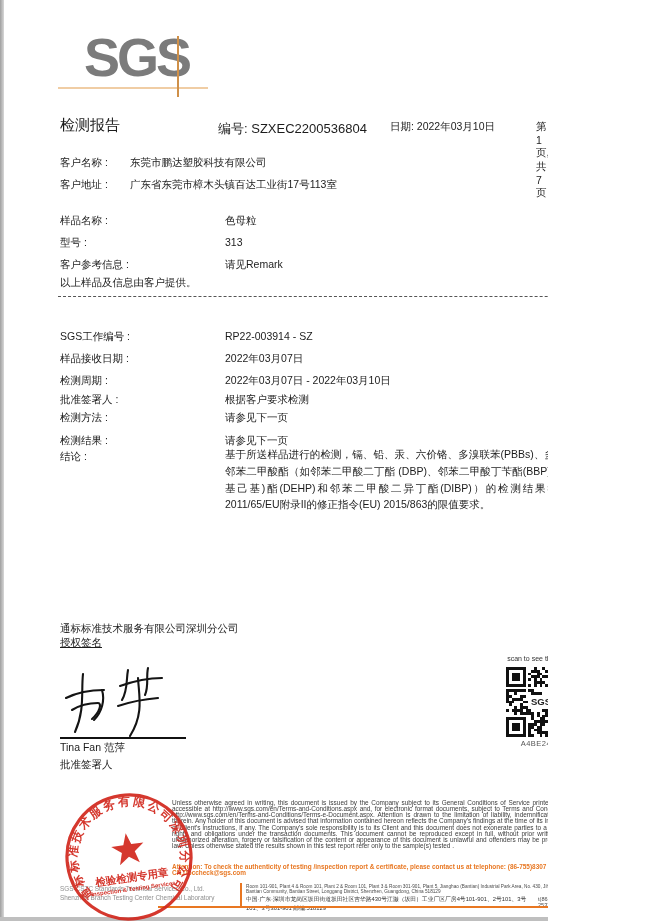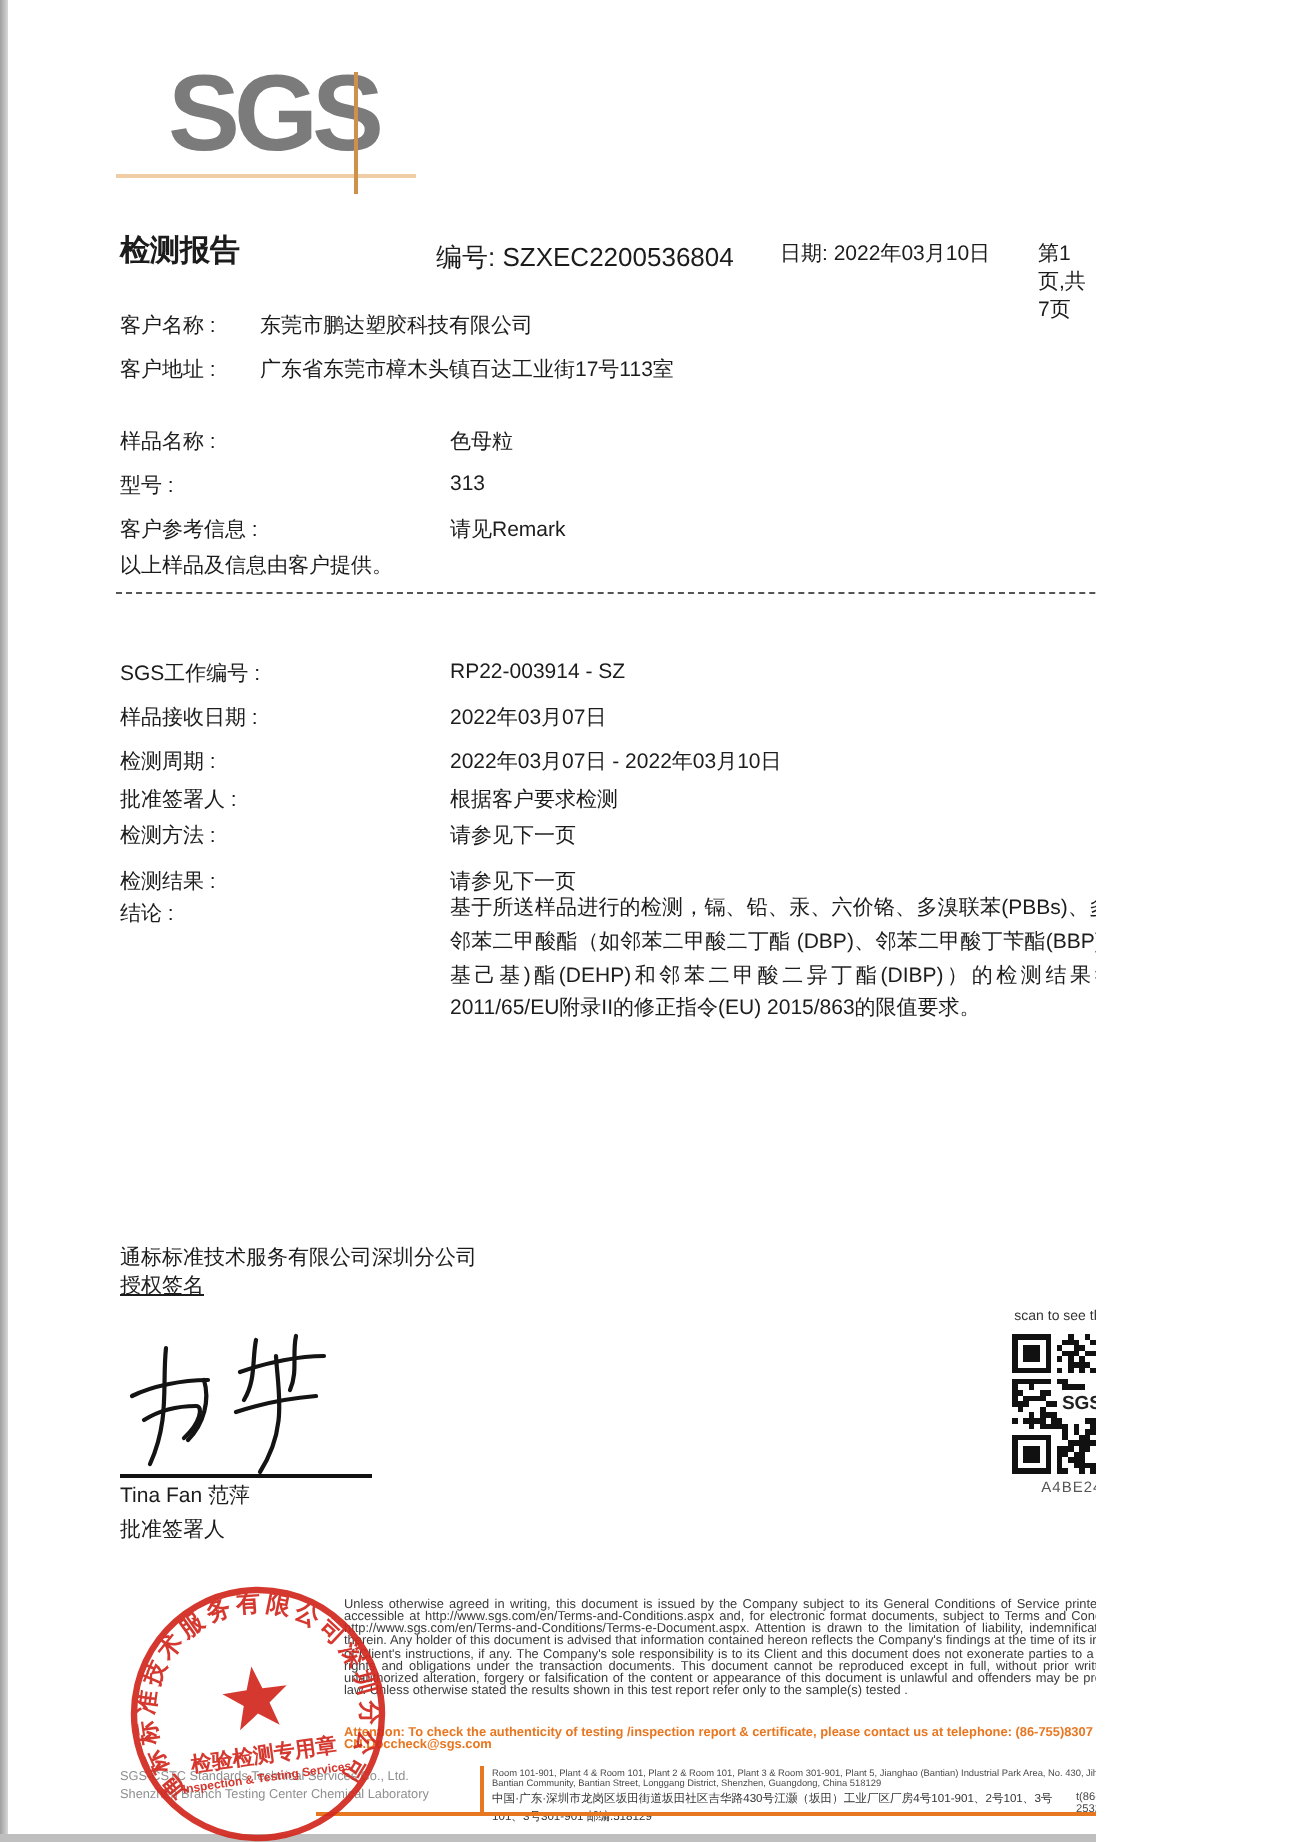--- a/index.html
+++ b/index.html
@@ -10,24 +10,24 @@
   }
   .abs{position:absolute;}
   
   #left-edge{left:0;top:0;width:4px;height:921px;background:linear-gradient(to right,#9f9f9f,#d8d8d8);}
   #bottom-edge{left:0;top:917px;width:652px;height:4px;background:#bfbfbf;}
   
   #logo-text{left:84px;top:30px;font-size:54px;font-weight:900;letter-spacing:-3px;color:#7b7b7b;line-height:1;}
   #logo-hline{left:58px;top:87px;width:150px;height:2px;background:#f0cda4;}
   #logo-vline{left:177px;top:36px;width:2px;height:61px;background:#cf9049;}
   
-  .h-title{left:60px;top:116px;font-size:15px;font-weight:bold;}
+  .h-title{left:60px;top:116px;font-size:15px;font-weight:normal;}
   .h-no{left:218px;top:120px;font-size:13px;}
   .h-date{left:390px;top:120px;font-size:10.5px;}
-  .h-page{left:519px;top:120px;font-size:10.5px;}
+  .h-page{left:536px;top:120px;font-size:10.5px;}
   
   .row{position:absolute;left:60px;font-size:10.5px;white-space:nowrap;}
   .row .val{position:absolute;white-space:nowrap;}
   .v130 .val{left:70px;}
   .v225 .val{left:165px;}
   .dashed{left:58px;top:296px;width:590px;border-top:1px dashed #555;height:0;}
   .note{left:60px;top:276px;font-size:10.5px;}
   
   #conclusion-label{left:60px;top:450px;font-size:10.5px;}
   #conclusion-text{left:225px;top:446px;width:424px;font-size:10.5px;line-height:16.8px;text-align:justify;}

